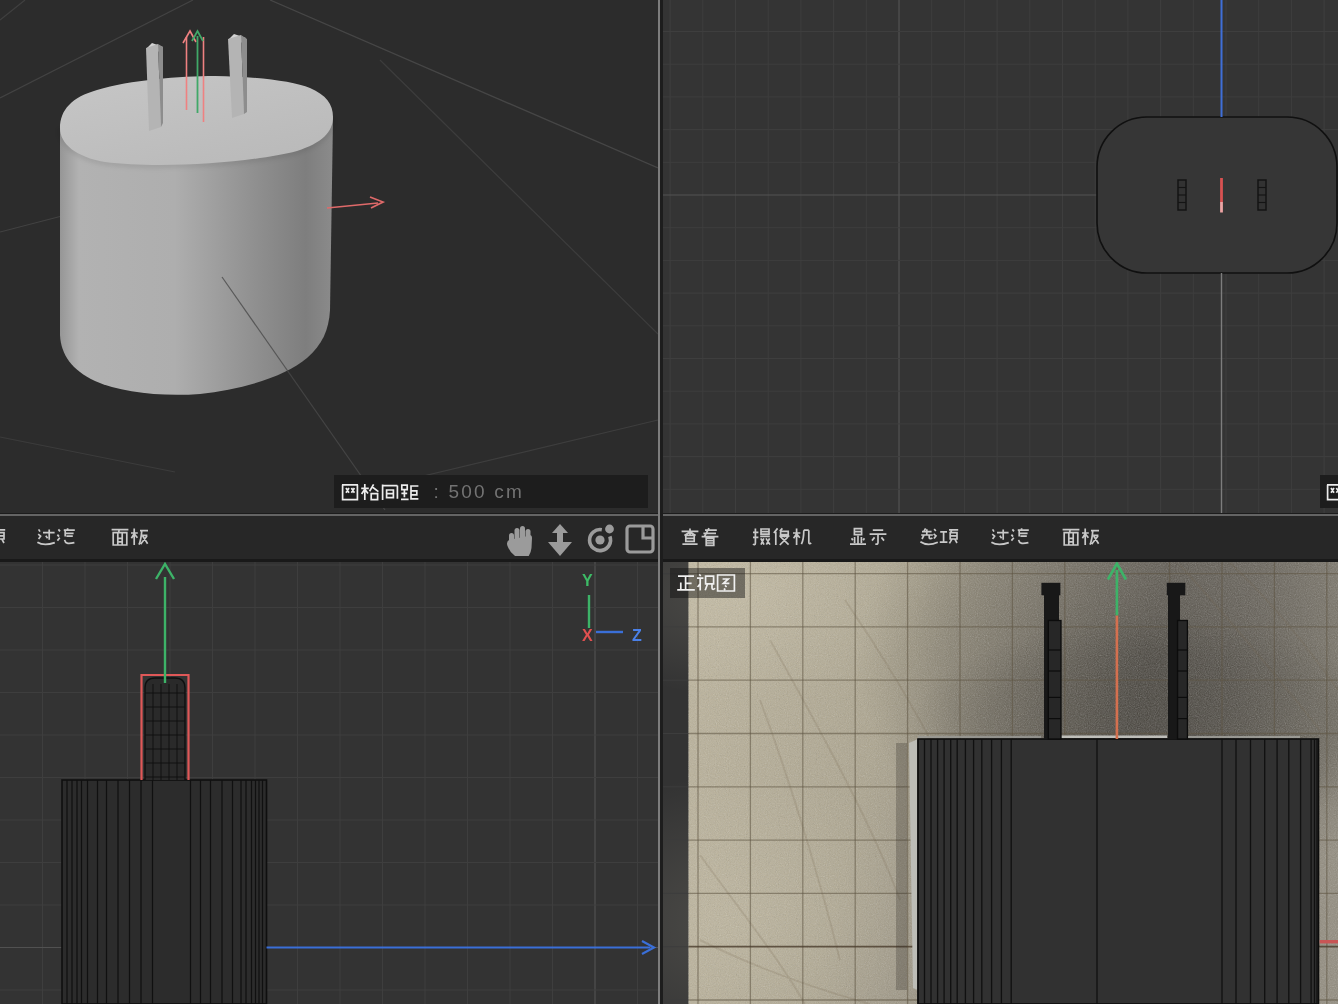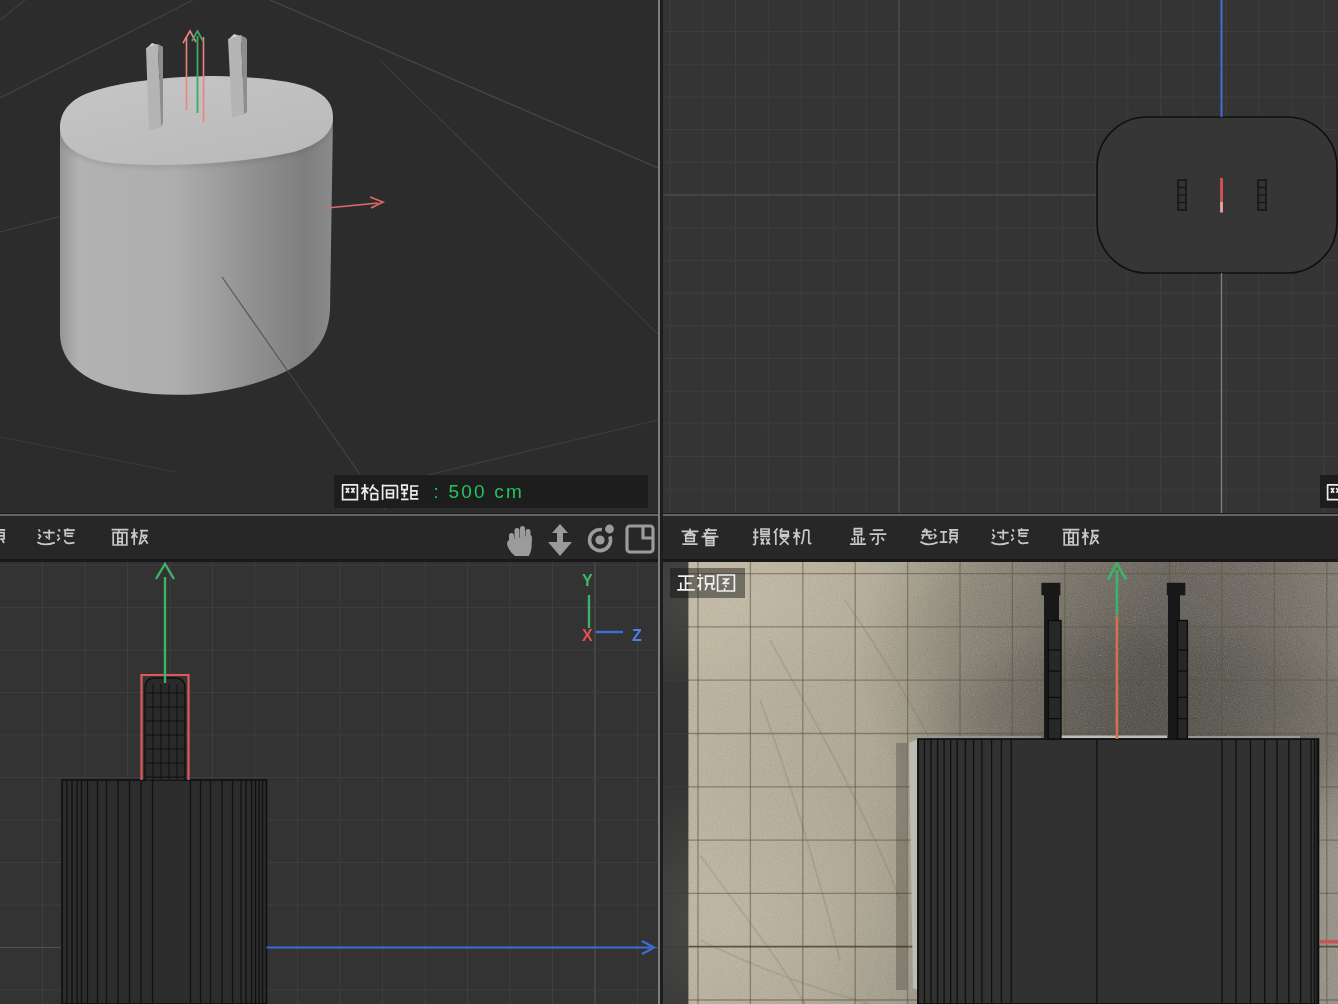--- a/index.html
+++ b/index.html
@@ -131,21 +131,21 @@
 <div class="lbl" style="left:334px;top:475px;width:314px;height:33px;background:#1d1d1d;padding-left:6px">
   <span style="color:#ececec"><svg class="c" width="20" height="20" viewBox="0 0 100 100">
           <use href="#g-wang"></use>
         </svg><svg class="c" width="20" height="20" viewBox="0 0 100 100">
           <use href="#g-ge"></use>
         </svg><svg class="c" width="20" height="20" viewBox="0 0 100 100">
           <use href="#g-jian"></use>
         </svg><svg class="c" width="20" height="20" viewBox="0 0 100 100">
           <use href="#g-ju"></use>
         </svg></span>
-  <span style="font-size:19px;letter-spacing:2.2px;color:#22c55e;margin-left:6px">&nbsp;: 500 cm</span>
+  <span style="font-size:19px;letter-spacing:2.2px;color:#737373;margin-left:6px">&nbsp;: 500 cm</span>
 </div>
 </div>
 
 <div class="vp" style="left:663px;top:0;width:675px;height:514px;background:#343434">
 <svg width="675" height="514" style="position:absolute;left:0;top:0">
   <line x1="7.1" y1="0" x2="7.1" y2="514" stroke="#3e3e3e" stroke-width="1"></line>
 <line x1="39.8" y1="0" x2="39.8" y2="514" stroke="#3e3e3e" stroke-width="1"></line>
 <line x1="72.5" y1="0" x2="72.5" y2="514" stroke="#3e3e3e" stroke-width="1"></line>
 <line x1="105.2" y1="0" x2="105.2" y2="514" stroke="#3e3e3e" stroke-width="1"></line>
 <line x1="137.9" y1="0" x2="137.9" y2="514" stroke="#3e3e3e" stroke-width="1"></line>

